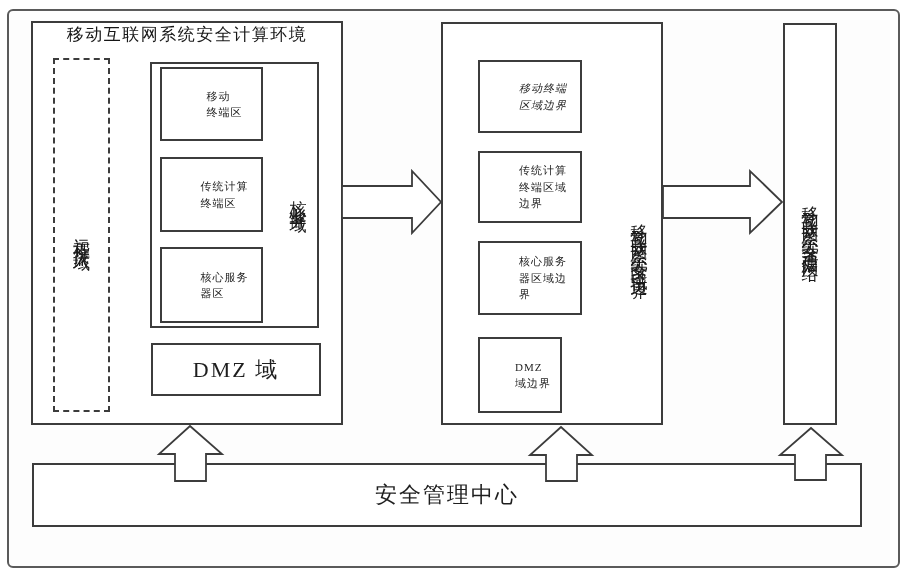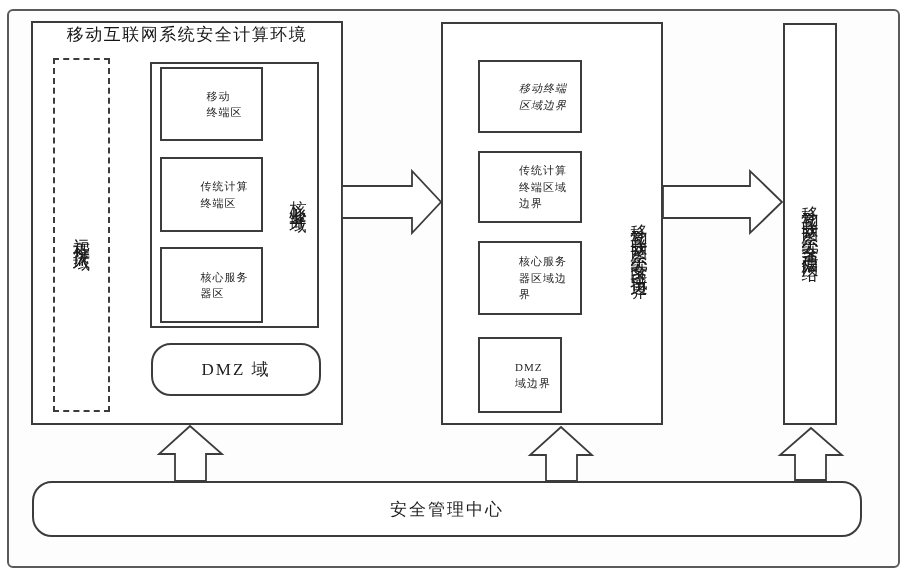--- a/index.html
+++ b/index.html
@@ -20,21 +20,21 @@
     display:flex;align-items:center;justify-content:center;text-align:left;
     font-size:11px;line-height:1.5;white-space:pre-line;letter-spacing:1px;padding-left:26px;
   }
   .vwrap{display:flex;align-items:center;justify-content:center;}
   .vtext{
     writing-mode:vertical-rl;text-orientation:upright;
     font-size:17px;letter-spacing:5px;color:#1a1a1a;
   }
   .hcenter{
     display:flex;align-items:center;justify-content:center;
-    font-size:17px;letter-spacing:2px;border-radius:20px;
+    font-size:22px;letter-spacing:2px;
   }
   .arrow-layer{position:absolute;left:0;top:0;width:909px;height:580px;pointer-events:none;}
   .arrow-layer polygon{fill:#ffffff;stroke:#3c3c3c;stroke-width:1.8;stroke-linejoin:miter;}
 </style>
 </head>
 <body>
 
 <div class="canvas">
 
   <div class="outer-frame"></div>
@@ -81,21 +81,21 @@
 域边界</div>
 
   <div class="vwrap" style="position:absolute;left:622px;top:106px;width:34px;height:272px;">
     <span class="vtext">移动互联网系统安全区域边界</span>
   </div>
 
   <div class="box vwrap" style="left:783px;top:23px;width:54px;height:402px;">
     <span class="vtext">移动互联网系统安全通信网络</span>
   </div>
 
-  <div class="box hcenter" style="left:32px;top:481px;width:830px;height:56px;">安全管理中心</div>
+  <div class="box hcenter" style="left:32px;top:463px;width:830px;height:64px;">安全管理中心</div>
 
   <svg class="arrow-layer" viewBox="0 0 909 580" xmlns="http://www.w3.org/2000/svg">
     <polygon points="342,186 412,186 412,171 441,202 412,233 412,218 342,218"></polygon>
     <polygon points="663,186 750,186 750,171 782,202 750,233 750,218 663,218"></polygon>
     <polygon points="175,481 175,454 159,454 190,426 222,454 206,454 206,481"></polygon>
     <polygon points="546,481 546,455 530,455 561,427 592,455 577,455 577,481"></polygon>
     <polygon points="795,480 795,455 780,455 811,428 842,455 826,455 826,480"></polygon>
   </svg>
 
 </div>

